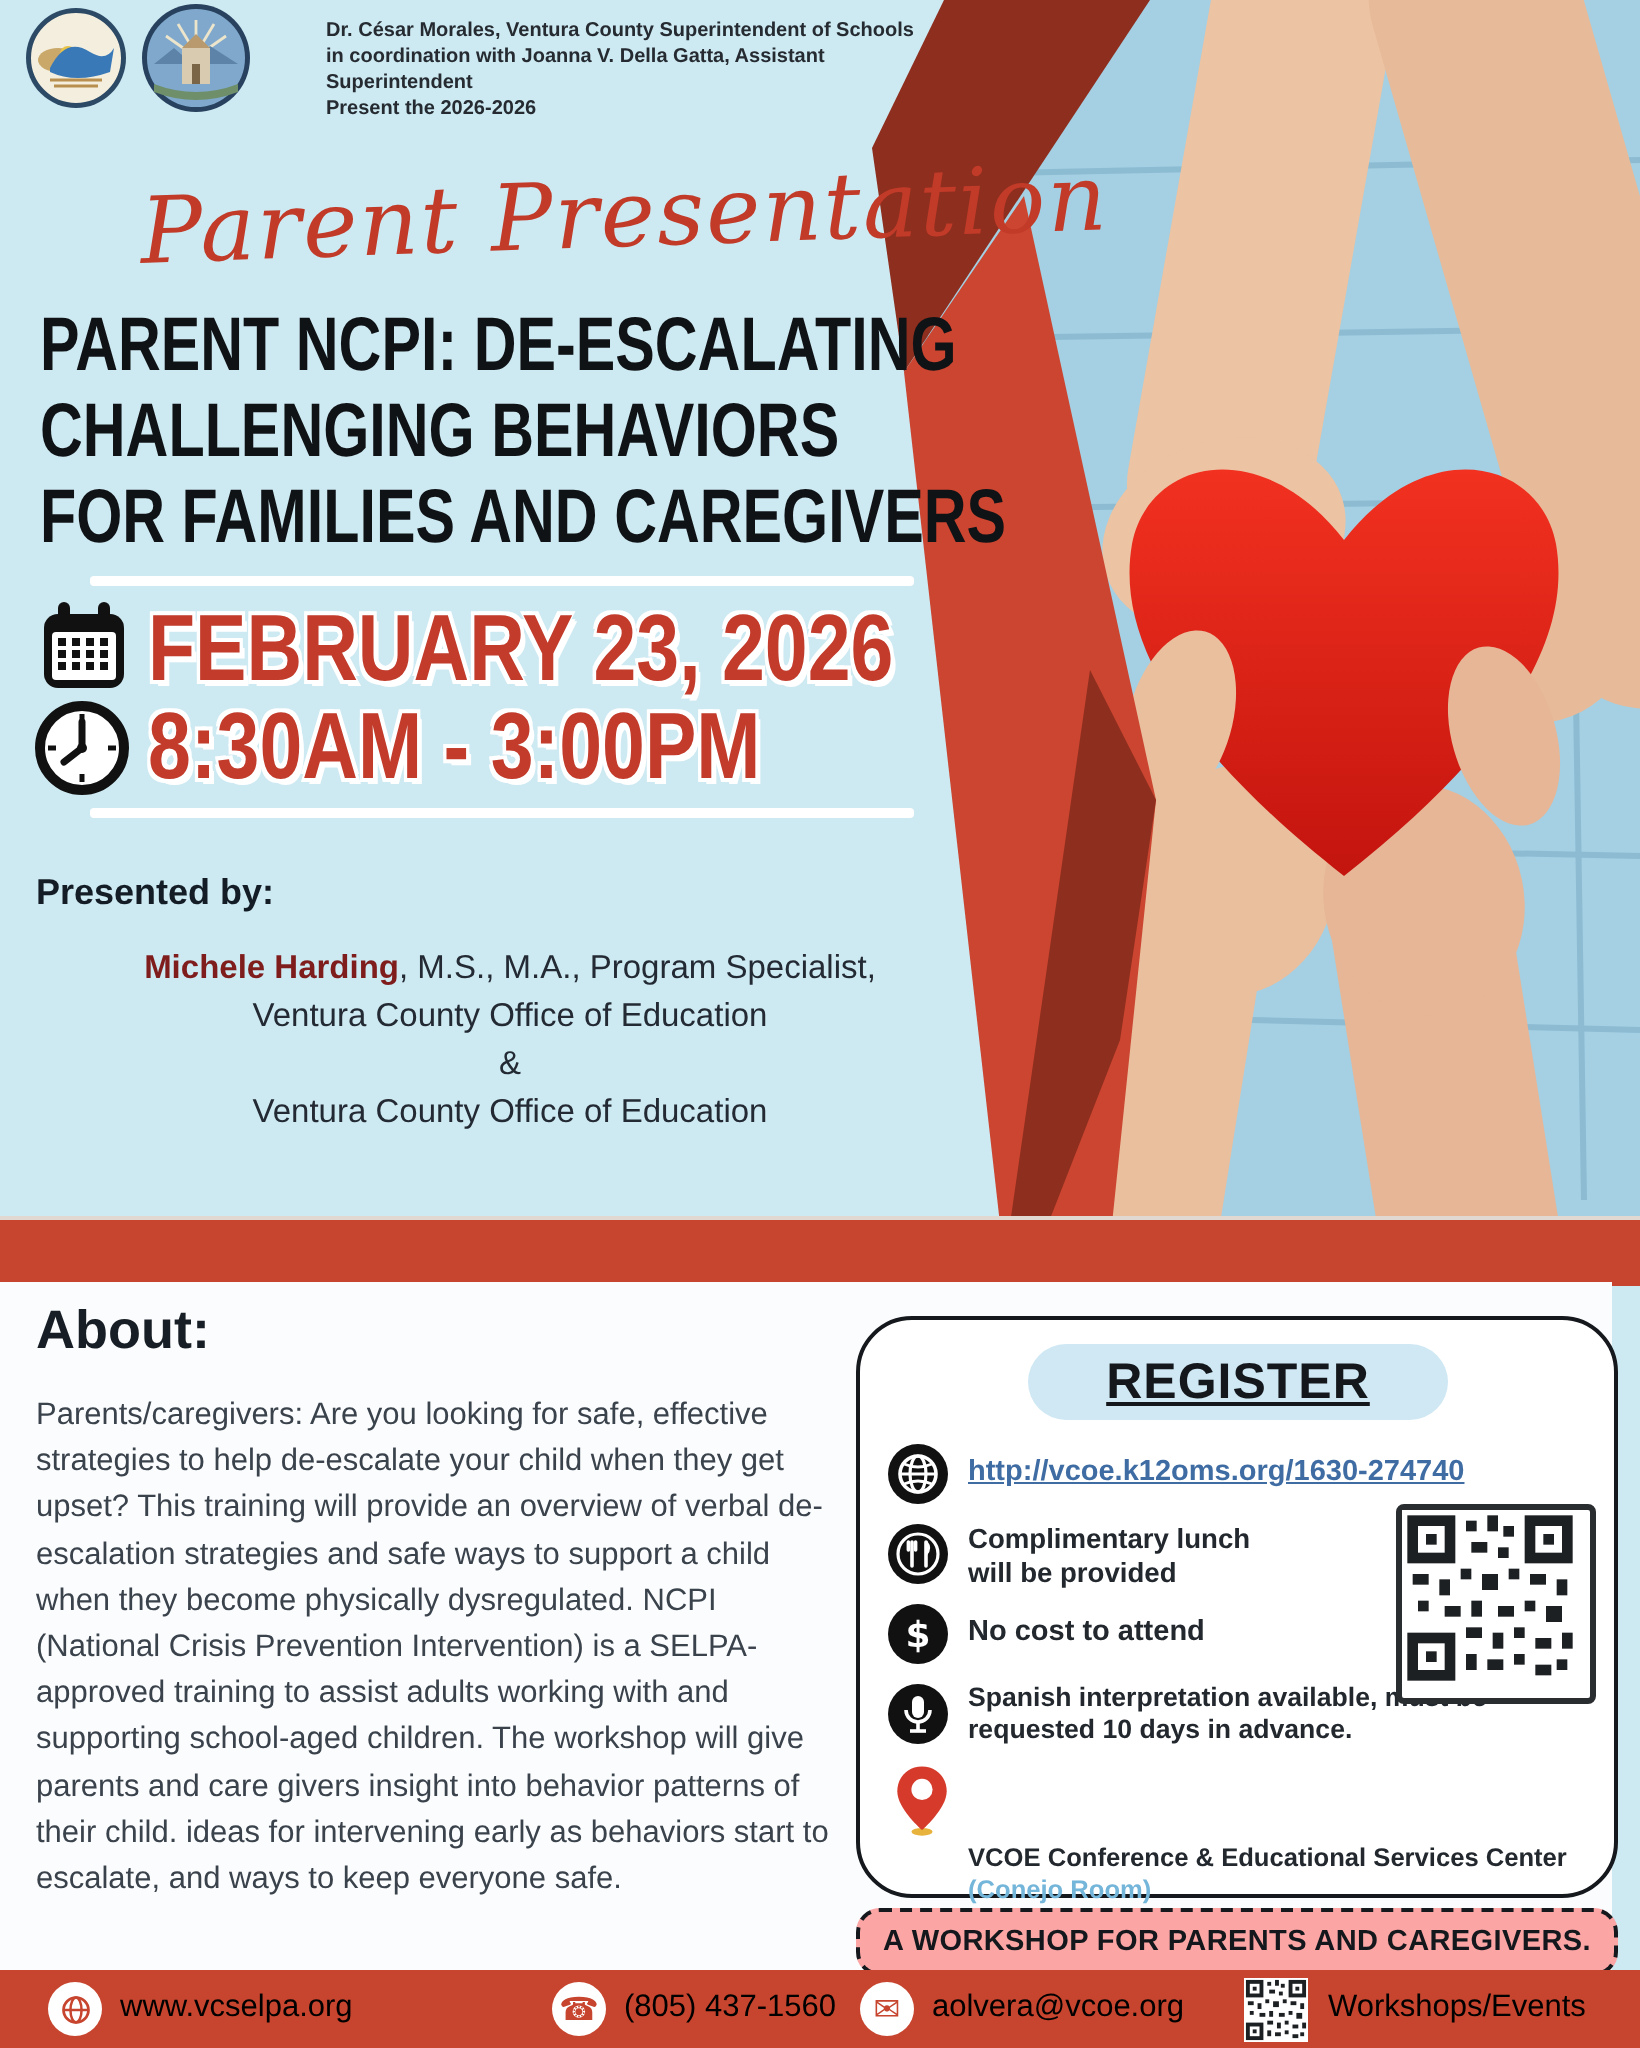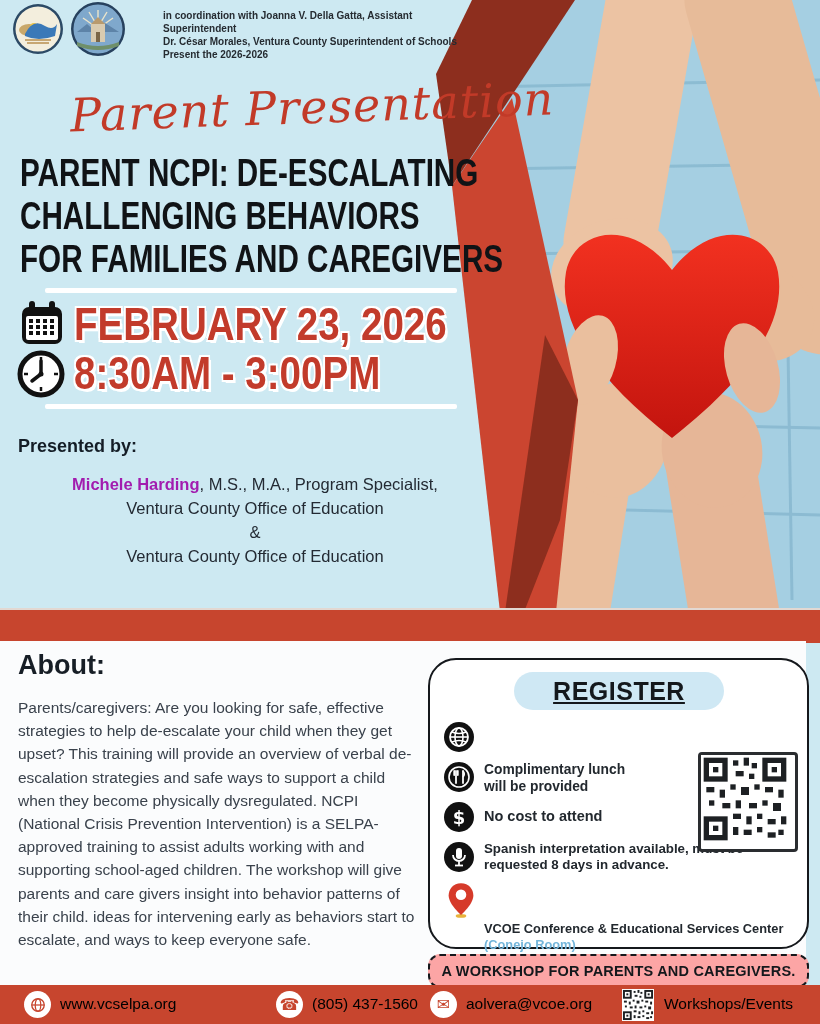--- a/index.html
+++ b/index.html
@@ -14,21 +14,21 @@
   #credits{left:163px;top:9px;width:300px;font-size:10px;line-height:13px;color:#252b31;font-weight:600;}
   #script-title{left:70px;top:80px;font-family:"DejaVu Serif",serif;font-style:italic;
       font-size:46px;color:#c23a28;transform:rotate(-2deg);letter-spacing:1px;white-space:nowrap;}
   .title-line{left:20px;color:#101316;font-weight:900;font-size:38px;white-space:nowrap;
       transform:scaleX(.78);transform-origin:left top;letter-spacing:0;}
   .white-rule{left:45px;width:412px;height:5px;background:#ffffff;border-radius:2px;}
   .date-line{color:#c23b2b;font-weight:900;white-space:nowrap;transform:scaleX(.82);transform-origin:left top;
       text-shadow:-2px -2px 0 #fff,2px -2px 0 #fff,-2px 2px 0 #fff,2px 2px 0 #fff,3px 3px 0 #fff;}
   #presented-by{left:18px;top:436px;font-size:18px;font-weight:800;color:#141d26;}
   #presenters{left:15px;top:472px;width:480px;text-align:center;font-size:16.5px;line-height:24px;color:#232a33;}
-  #presenters b{font-weight:800;color:#a21caf;margin-top:12px;}
+  #presenters b{font-weight:800;color:#7f1d1d;margin-top:12px;}
   
   #red-bar{left:0;top:608px;width:820px;height:33px;background:#c7452e;border-top:2px solid #e2d8d2;}
   
   #bottom{left:0;top:641px;width:806px;height:344px;background:#fbfcfd;}
   #about-heading{left:18px;top:650px;font-size:27px;font-weight:800;color:#171e26;}
   #about-body{left:18px;top:696px;width:402px;font-size:15.5px;line-height:23.2px;color:#3a424c;font-weight:500;}
   
   #card{left:428px;top:658px;width:377px;height:287px;background:#fff;border:2.5px solid #15181c;border-radius:28px;}
   #register-pill{left:84px;top:12px;width:210px;height:38px;background:#cfe8f4;border-radius:20px;
       display:flex;align-items:center;justify-content:center;}
@@ -178,22 +178,22 @@
         </g>
       <path d="M6,30 L16,22 L24,29 L34,21 L48,30 Z" fill="#5d83a8"></path>
       <rect x="20" y="22" width="14" height="18" fill="#d9cbb0"></rect>
       <polygon points="20,22 27,15 34,22" fill="#b89a6e"></polygon>
       <rect x="25" y="30" width="4" height="10" fill="#7a6647"></rect>
       <path d="M6,40 Q27,48 48,40 L48,44 Q27,52 6,44 Z" fill="#6f8f6a"></path>
     </svg>
   </div>
 
   <div id="credits" class="abs">
+    <div>Dr. César Morales, Ventura County Superintendent of Schools</div>
     <div>in coordination with Joanna V. Della Gatta, Assistant Superintendent</div>
-    <div>Dr. César Morales, Ventura County Superintendent of Schools</div>
     <div>Present the 2026-2026</div>
   </div>
 
   <div id="script-title" class="abs">Parent Presentation</div>
 
   <div class="abs title-line" style="top:152px;">PARENT NCPI: DE-ESCALATING</div>
   <div class="abs title-line" style="top:195px;">CHALLENGING BEHAVIORS</div>
   <div class="abs title-line" style="top:238px;">FOR FAMILIES AND CAREGIVERS</div>
 
   <div class="abs white-rule" style="top:288px;"></div>
@@ -265,20 +265,21 @@
 
   <div class="abs row-icon" style="left:14px;top:62px;">
     <svg width="30" height="30" viewBox="0 0 30 30">
       <circle cx="15" cy="15" r="15" fill="#111"></circle>
       <circle cx="15" cy="15" r="9" fill="none" stroke="#fff" stroke-width="1.8"></circle>
       <ellipse cx="15" cy="15" rx="4" ry="9" fill="none" stroke="#fff" stroke-width="1.6"></ellipse>
       <line x1="6" y1="15" x2="24" y2="15" stroke="#fff" stroke-width="1.6"></line>
       <path d="M8,10 Q15,13 22,10 M8,20 Q15,17 22,20" fill="none" stroke="#fff" stroke-width="1.4"></path>
     </svg>
   </div>
+  <div class="abs" id="link-text" style="left:54px;top:68px;">http://vcoe.k12oms.org/1630-274740</div>
 
   <div class="abs row-icon" style="left:14px;top:102px;">
     <svg width="30" height="30" viewBox="0 0 30 30">
       <circle cx="15" cy="15" r="15" fill="#111"></circle>
       <circle cx="15" cy="15" r="10" fill="none" stroke="#fff" stroke-width="1.6"></circle>
       <g stroke="#fff" stroke-width="1.8" stroke-linecap="round">
         <line x1="12" y1="9" x2="12" y2="21"></line>
           <line x1="10.2" y1="9" x2="10.2" y2="13"></line>
           <line x1="13.8" y1="9" x2="13.8" y2="13"></line>
         <line x1="19" y1="9" x2="19" y2="21"></line>
@@ -303,21 +304,21 @@
     <svg width="30" height="30" viewBox="0 0 30 30">
       <circle cx="15" cy="15" r="15" fill="#111"></circle>
       <rect x="12" y="6" width="6" height="11" rx="3" fill="#fff"></rect>
       <path d="M9,13 a6,6 0 0 0 12,0" fill="none" stroke="#fff" stroke-width="1.8"></path>
       <line x1="15" y1="19.5" x2="15" y2="23" stroke="#fff" stroke-width="1.8"></line>
       <line x1="11" y1="23.5" x2="19" y2="23.5" stroke="#fff" stroke-width="1.8"></line>
     </svg>
   </div>
   <div class="abs card-text tiny2" style="left:54px;top:181px;">
     <div>Spanish interpretation available, must be</div>
-      <div>requested 8 days in advance.</div>
+      <div>requested 10 days in advance.</div>
   </div>
 
   <div class="abs" style="left:16px;top:220px;">
     <svg width="30" height="40" viewBox="0 0 34 42">
       <ellipse cx="17" cy="39" rx="6" ry="2.2" fill="#e8b33c"></ellipse>
       <path d="M17,2 C8,2 3,9 3,16 C3,26 17,38 17,38 C17,38 31,26 31,16 C31,9 26,2 17,2 Z" fill="#d63a2a"></path>
       <circle cx="17" cy="15" r="6" fill="#fff"></circle>
     </svg>
   </div>
   <div class="abs card-text" style="left:54px;top:221px;margin-top:40px;">

